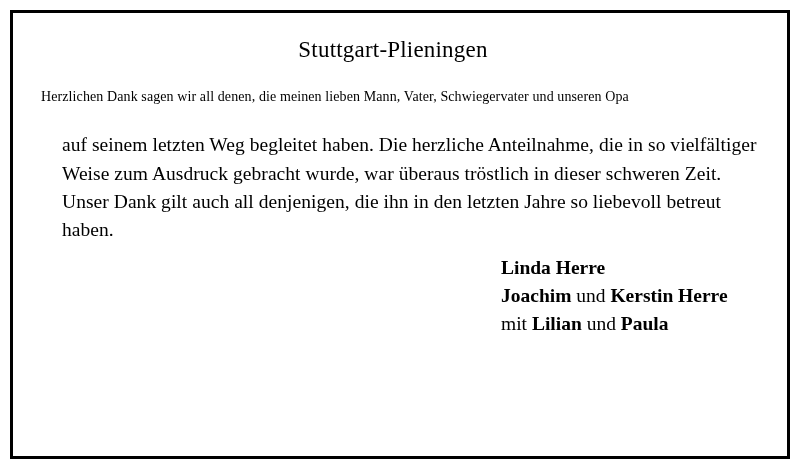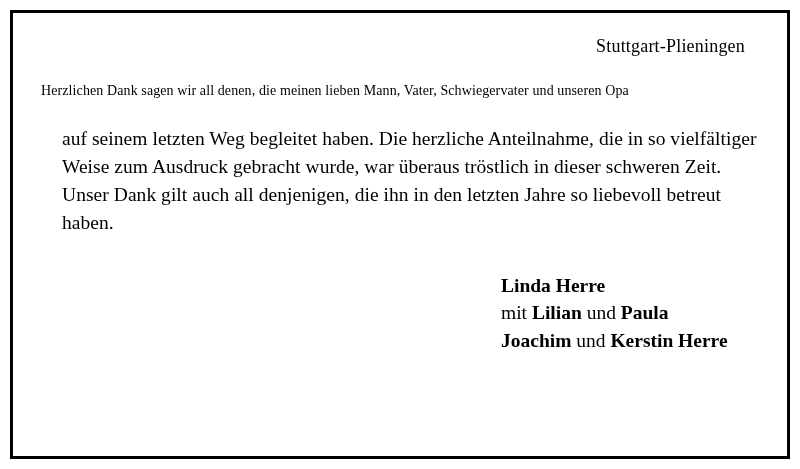--- a/index.html
+++ b/index.html
@@ -27,22 +27,22 @@
   .inner {
     position: absolute;
     left: 0;
     top: 0;
     right: 0;
     bottom: 0;
     padding: 22px 28px 0 28px;
     box-sizing: border-box;
   }
   .place-block {
-    text-align: right;
-    font-size: 18px;
+    text-align: center;
+    font-size: 23px;
     line-height: 1.32;
     letter-spacing: 0.2px;
     padding-right: 14px;
   }
   .place-block div {
     white-space: nowrap;
   }
   .intro {
     margin-top: 22px;
     font-size: 14px;
@@ -60,21 +60,21 @@
   }
   .body-text {
     margin-top: 24px;
     font-size: 19.5px;
     line-height: 1.45;
     text-align: left;
     letter-spacing: 0.05px;
     margin-left: 21px;
   }
   .signature {
-    margin-top: 34px;
+    margin-top: 10px;
     font-size: 19.5px;
     line-height: 1.42;
     padding-left: 460px;
   }
   .signature b {
     font-weight: bold;
   }
   .sig-line {
     white-space: nowrap;
   }
@@ -92,26 +92,26 @@
     <div class="intro">Herzlichen Dank sagen wir all denen, die meinen lieben Mann, Vater, Schwiegervater und unseren Opa</div>
 
 
     <div class="body-text">auf seinem letzten Weg begleitet haben. Die herzliche Anteilnahme, die in so vielfältiger Weise zum Ausdruck gebracht wurde, war überaus tröstlich in dieser schweren Zeit. Unser Dank gilt auch all denjenigen, die ihn in den letzten Jahre so liebevoll betreut haben.</div>
 
     <div class="signature">
       <div class="sig-line">
         <b>Linda Herre</b>
       </div>
       <div class="sig-line">
+        <b>Joachim</b>
+        <span>und</span>
+        <b>Kerstin Herre</b>
+      </div>
+      <div class="sig-line">
         <span>mit</span>
         <b>Lilian</b>
         <span>und</span>
         <b>Paula</b>
-      </div>
-      <div class="sig-line">
-        <b>Joachim</b>
-        <span>und</span>
-        <b>Kerstin Herre</b>
       </div>
     </div>
 
   </div>
 </div>
 
 </body></html>

